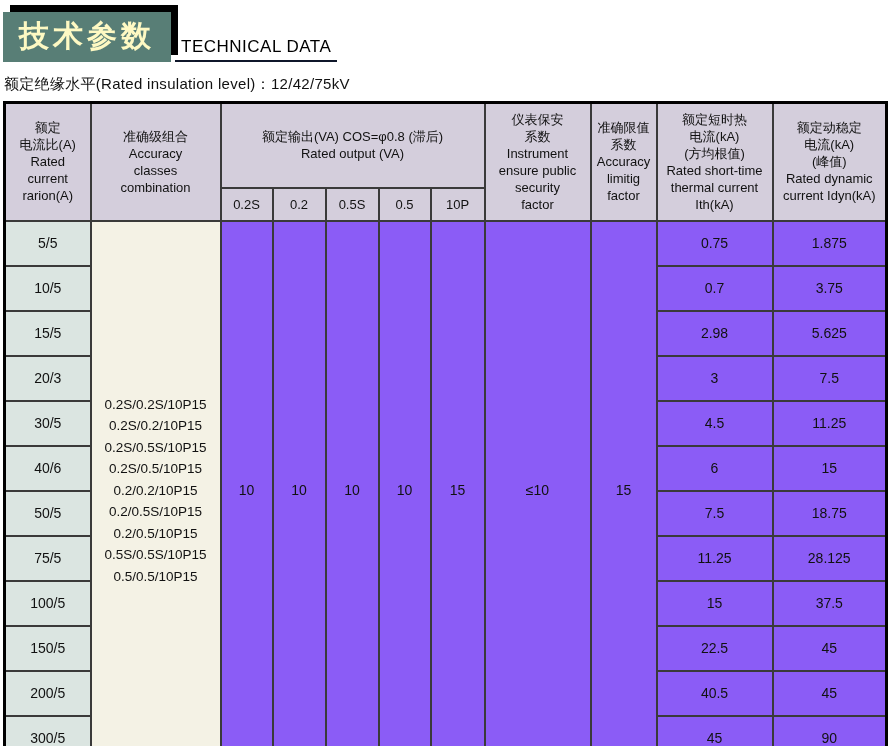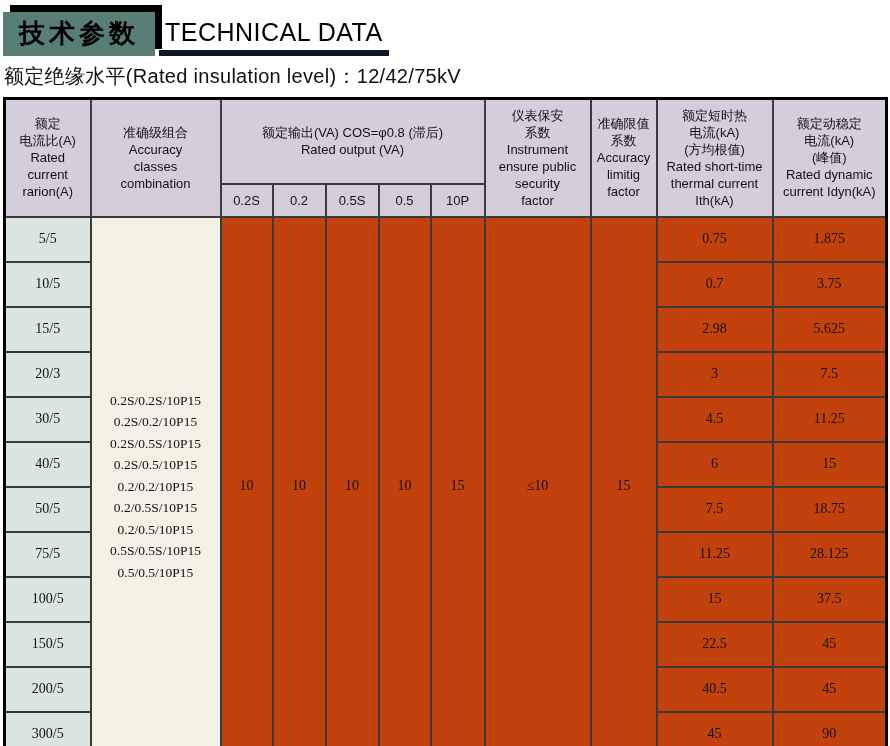--- a/index.html
+++ b/index.html
@@ -10,41 +10,41 @@
     color: #111;
     overflow: hidden;
   }
   .page { padding: 3px 3px 0 3px; }
 
   
   .title-row { margin: 9px 0 0 0; white-space: nowrap; }
   .badge {
     display: inline-block;
     background: #587e76;
-    color: #000000;
-    font-size: 26px;
+    color: #fef9c3;
+    font-size: 30px;
     font-weight: bold;
     letter-spacing: 4px;
     padding: 4px 16px 5px 16px;
     box-shadow: 7px -7px 0 #000000;
     vertical-align: bottom;
   }
   .en-title {
     display: inline-block;
-    font-size: 25px;
+    font-size: 17px;
     letter-spacing: 0.5px;
     color: #000;
-    border-bottom: 6px solid #0f172a;
+    border-bottom: 2px solid #0f172a;
     padding: 0 6px 3px 6px;
     margin-left: 4px;
     vertical-align: bottom;
   }
   .subtitle {
-    font-size: 20px;
-    margin: 7px 0 7px 1px;
+    font-size: 15px;
+    margin: 13px 0 7px 1px;
     letter-spacing: 0.3px;
   }
 
   
   table.tech {
     border-collapse: collapse;
     table-layout: fixed;
     width: 884px;
     border: 3px solid #000;
   }
@@ -56,27 +56,27 @@
   }
   table.tech th {
     background: #d4cedc;
     font-weight: normal;
     font-size: 13px;
     line-height: 17px;
     padding: 2px;
   }
   tr.hdr-group { height: 85px; }
   tr.hdr-sub { height: 33px; }
-  tr.body-row { height: 45px; font-family: Liberation Serif, serif; }
+  tr.body-row { height: 45px; }
   td.rl {
     background: #dbe5e1;
     font-size: 14px;
   }
   td.val {
-    background: #c2410c;
+    background: #8b5cf6;
     font-size: 14px;
   }
   td.classes {
     background: #f4f2e5;
     font-size: 13.5px;
     line-height: 21.5px;
   }
 </style>
 </head>
 <body>
@@ -185,21 +185,21 @@
         <td class="rl">20/3</td>
         <td class="val">3</td>
         <td class="val">7.5</td>
       </tr>
       <tr class="body-row">
         <td class="rl">30/5</td>
         <td class="val">4.5</td>
         <td class="val">11.25</td>
       </tr>
       <tr class="body-row">
-        <td class="rl">40/5</td>
+        <td class="rl">40/6</td>
         <td class="val">6</td>
         <td class="val">15</td>
       </tr>
       <tr class="body-row">
         <td class="rl">50/5</td>
         <td class="val">7.5</td>
         <td class="val">18.75</td>
       </tr>
       <tr class="body-row">
         <td class="rl">75/5</td>

